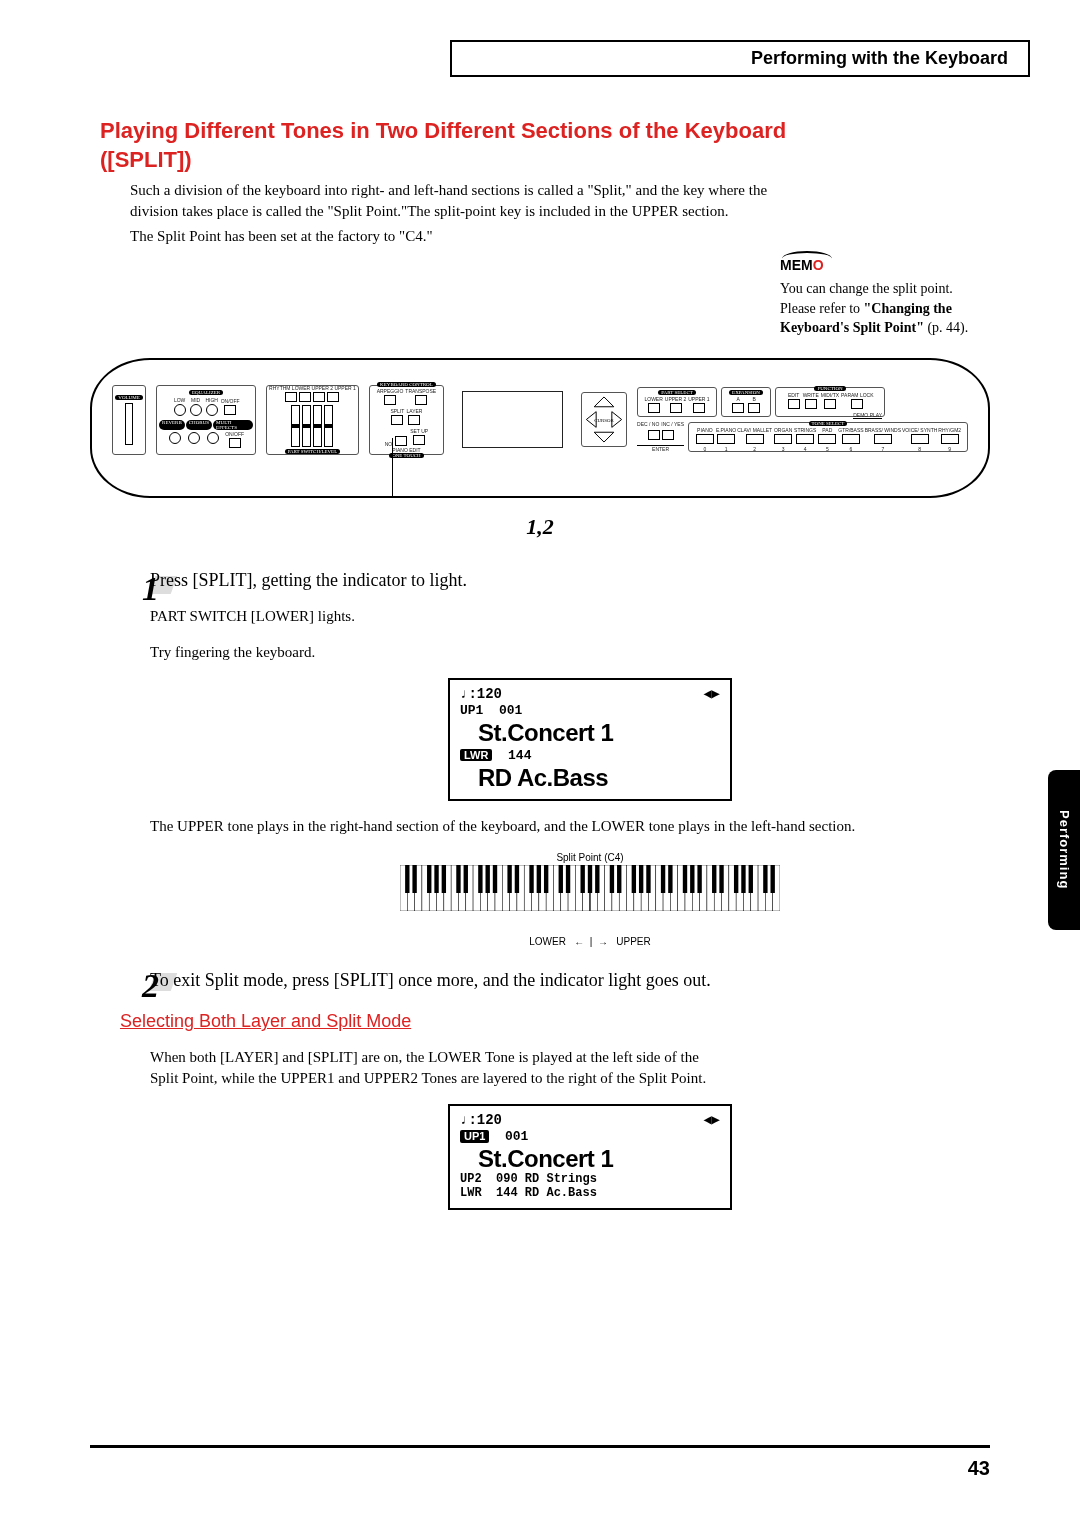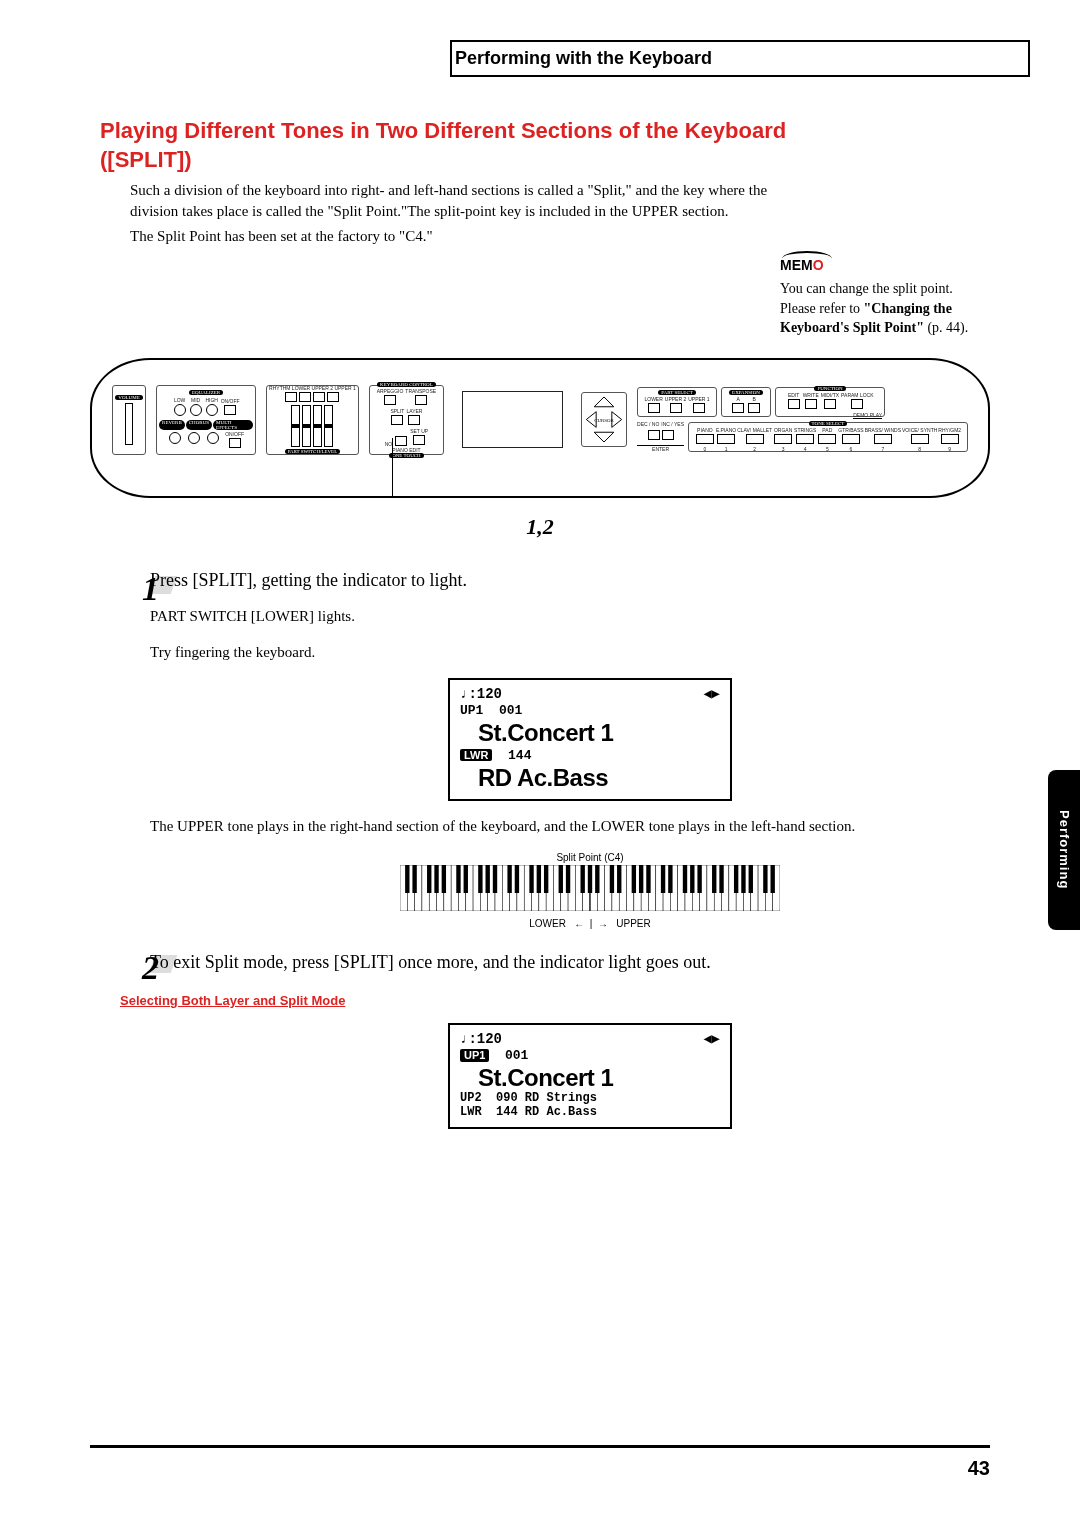--- a/index.html
+++ b/index.html
@@ -15,20 +15,21 @@
     height: 1528px;
     position: relative;
     padding: 40px 50px 40px 50px;
     box-sizing: border-box;
   }
   .header-bar {
     margin-left: 400px;
     margin-bottom: 40px;
     border: 2px solid #000;
     padding: 6px 20px 6px 3px;
+    text-align: right;
     font-weight: bold;
     font-family: Arial, sans-serif;
     font-size: 18px;
   }
   .main-col {
     width: 670px;
     margin-left: 80px;
     float: left;
   }
   .side-col {
@@ -219,27 +220,27 @@
     font-family: Arial, sans-serif;
     margin-bottom: 2px;
   }
   .kb-svg {
     width: 380px;
     height: 46px;
   }
   .kb-label-bot {
     font-size: 10px;
     font-family: Arial, sans-serif;
-    margin-top: 3px;
+    margin-top: 21px;
   }
   .sub-heading {
     color: #d22;
-    font-weight: bold;
-    font-family: Arial, sans-serif;
-    font-size: 13px;
+    font-weight: normal;
+    font-family: Arial, sans-serif;
+    font-size: 18px;
     text-decoration: underline;
     margin-left: -30px;
     margin-top: 14px;
     margin-bottom: 6px;
   }
   .side-tab {
     position: absolute;
     right: 0;
     top: 770px;
     width: 32px;
@@ -558,20 +559,21 @@
   <div class="step-block">
     <div class="step-shadow"></div>
     <div class="step-num">2</div>
     <div class="step-content">
       <p class="instr" style="line-height:1.5">To exit Split mode, press [SPLIT] once more, and the indicator light goes out.</p>
     </div>
   </div>
 
   <div style="margin-left:100px;margin-top:10px;">
     <div class="sub-heading">Selecting Both Layer and Split Mode</div>
+    <p class="sub" style="width:560px">When both [LAYER] and [SPLIT] are on, the LOWER Tone is played at the left side of the Split Point, while the UPPER1 and UPPER2 Tones are layered to the right of the Split Point.</p>
 
     <div class="lcd lcd2">
       <div class="row1">
         <span>♩:120</span>
         <span>◀▶</span>
       </div>
       <div class="row-small"><span class="tag">UP1</span>&nbsp;&nbsp;<span>001</span></div>
       <div class="row-big">St.Concert 1</div>
       <div class="row-mid"><span>UP2</span>&nbsp;&nbsp;<span>090 RD Strings</span></div>
       <div class="row-mid"><span>LWR</span>&nbsp;&nbsp;<span>144 RD Ac.Bass</span></div>

